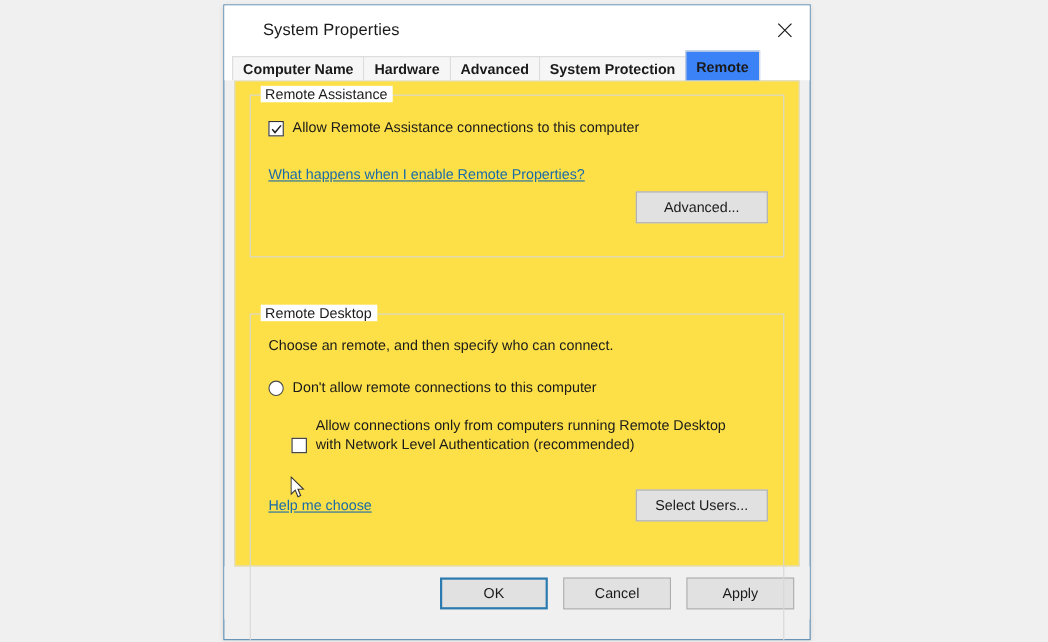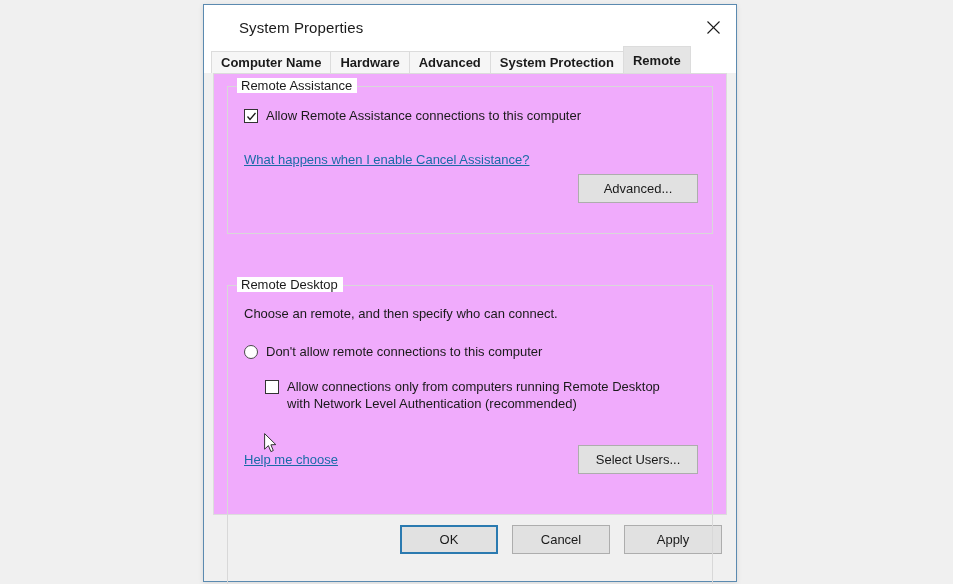--- a/index.html
+++ b/index.html
@@ -83,33 +83,33 @@
     padding: 2px 9px 3px 9px;
     height: 22px;
     box-sizing: border-box;
     line-height: 17px;
     white-space: nowrap;
     margin-right: -1px;
     position: relative;
     z-index: 1;
   }
   .tab.active {
-    background: #e5e5e5;
+    background: #3b82f6;
     border-color: #dcdcdc;
     height: 27px;
     padding-top: 5px;
     z-index: 3;
     margin-bottom: 0;
   }
 
   
   .tabpanel {
     position: relative;
     margin: 0 9px 0 9px;
-    background: #f0abfc;
+    background: #fde047;
     border: 1px solid #dcdcdc;
     flex: 1 1 auto;
     box-sizing: border-box;
     padding: 12px 13px 0 13px;
     height: 442px;
     max-height: 442px;
   }
 
   
   .group {
@@ -131,21 +131,21 @@
   .group-body {
     padding: 17px 16px 14px 16px;
   }
 
   #group-ra { height: 148px; }
   #group-rd { height: 329px; margin-top: 51px; }
 
   
   .row {
     display: flex;
-    align-items: flex-start;
+    align-items: flex-end;
   }
 
   .checkbox {
     width: 14px;
     height: 14px;
     border: 1px solid #333333;
     background: #ffffff;
     box-sizing: border-box;
     display: inline-flex;
     align-items: center;
@@ -298,21 +298,21 @@
               <span>
                 <svg width="11" height="11" viewBox="0 0 11 11" aria-hidden="true">
                   <polyline points="1.5,5.5 4,8.5 9.5,2" fill="none" stroke="#1a1a1a" stroke-width="1.3"></polyline>
                 </svg>
               </span>
             </span>
             <span class="ctl-label">Allow Remote Assistance connections to this computer</span>
           </div>
 
           <div class="ra-link">
-            <span class="link">What happens when I enable Cancel Assistance?</span>
+            <span class="link">What happens when I enable Remote Properties?</span>
           </div>
 
           <div class="ra-btn-row">
             <span class="button">Advanced...</span>
           </div>
 
         </div>
       </div>
 
       <div class="group" id="group-rd">

